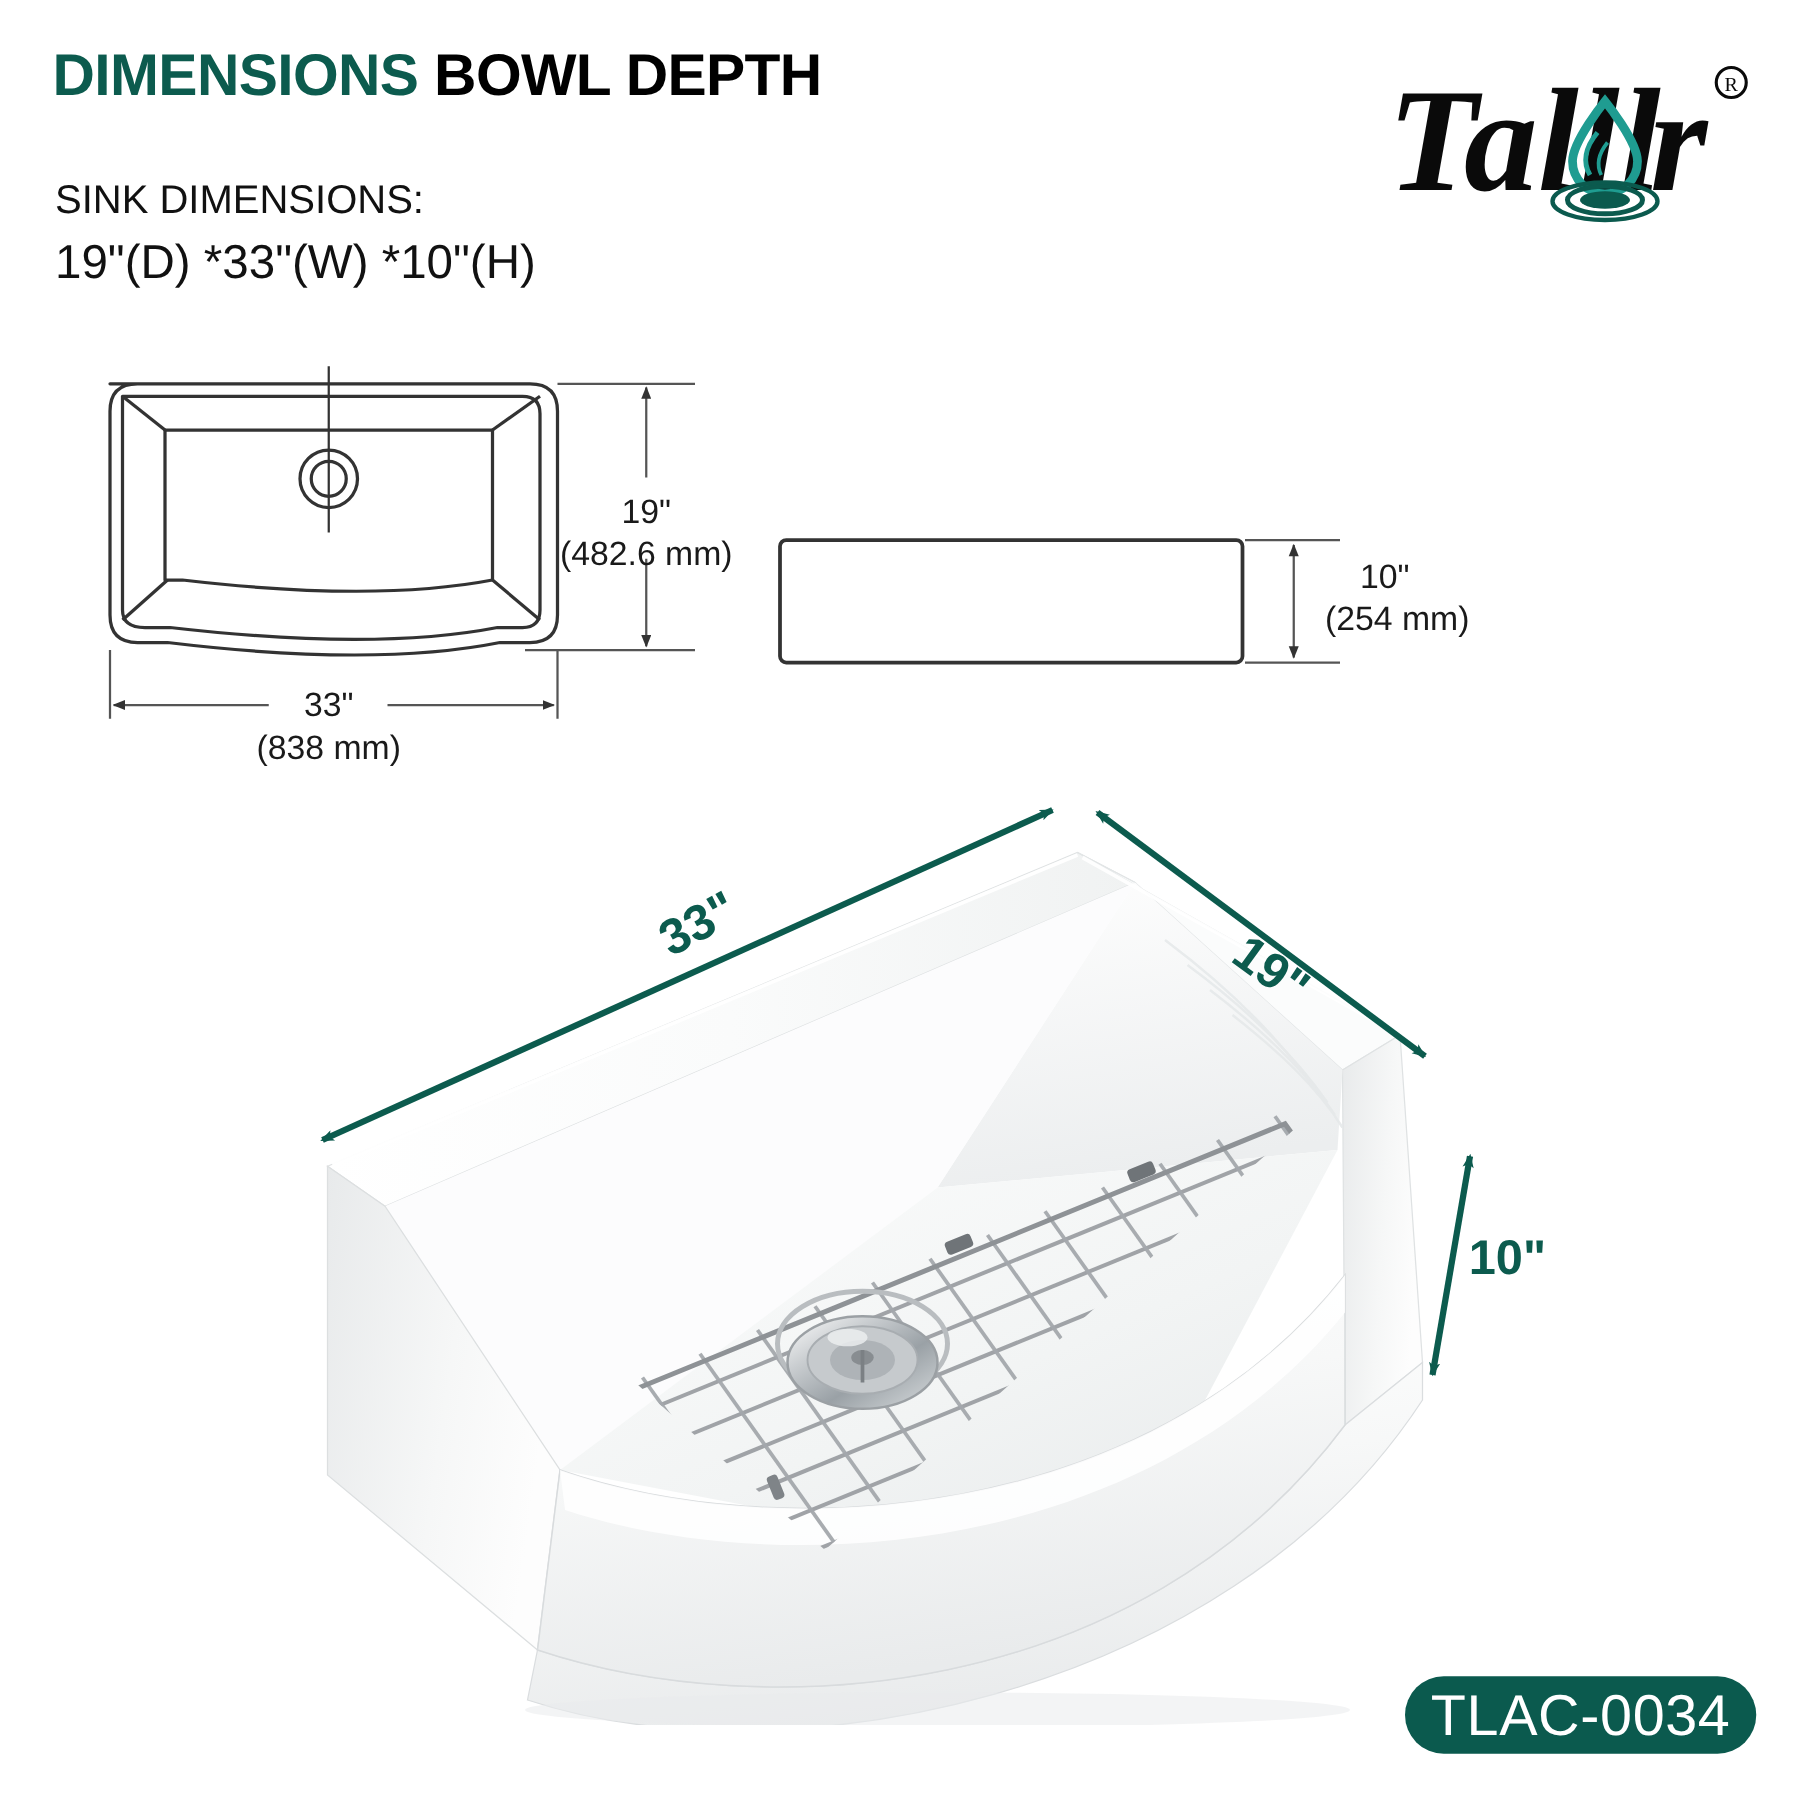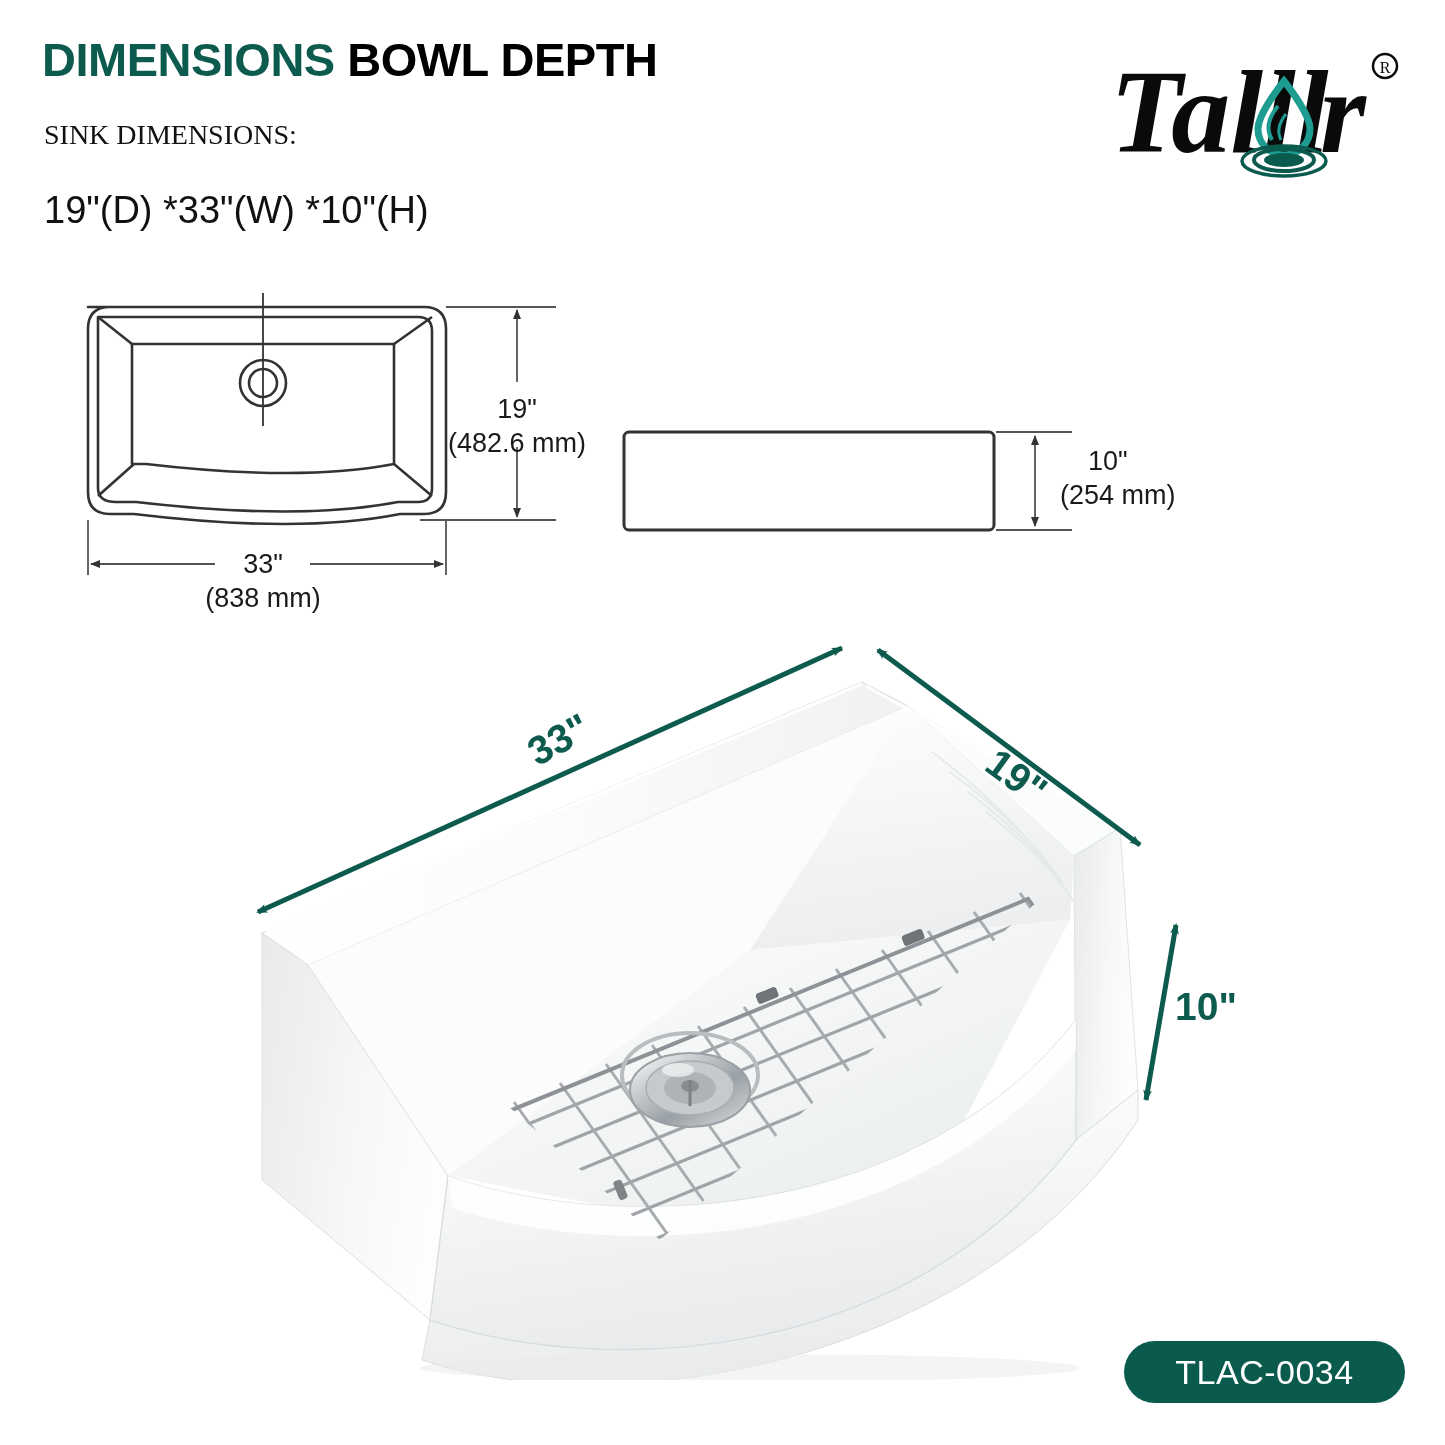--- a/index.html
+++ b/index.html
@@ -25,25 +25,24 @@
     font-weight: bold;
     letter-spacing: -0.5px;
     white-space: nowrap;
   }
   .title .part-teal { color: #0c5b4e; }
   .title .part-black { color: #000000; }
 
   .subtitle-1 {
     position: absolute;
     left: 44px;
-    top: 119px;
-    font-size: 28px;
+    top: 141px;
+    font-size: 32px;
     color: #111111;
     white-space: nowrap;
-    font-family: Liberation Serif, serif;
   }
   .subtitle-2 {
     position: absolute;
     left: 44px;
     top: 189px;
     font-size: 38px;
     color: #111111;
     white-space: nowrap;
   }
 
@@ -112,21 +111,21 @@
   
   .badge {
     position: absolute;
     left: 1124px;
     top: 1341px;
     width: 281px;
     height: 62px;
     background: #0b5a4e;
     border-radius: 31px;
     color: #ffffff;
-    font-size: 34px;
+    font-size: 46px;
     display: flex;
     align-items: center;
     justify-content: center;
     letter-spacing: 0.5px;
   }
 </style>
 </head>
 <body>
 
 <div id="page">

